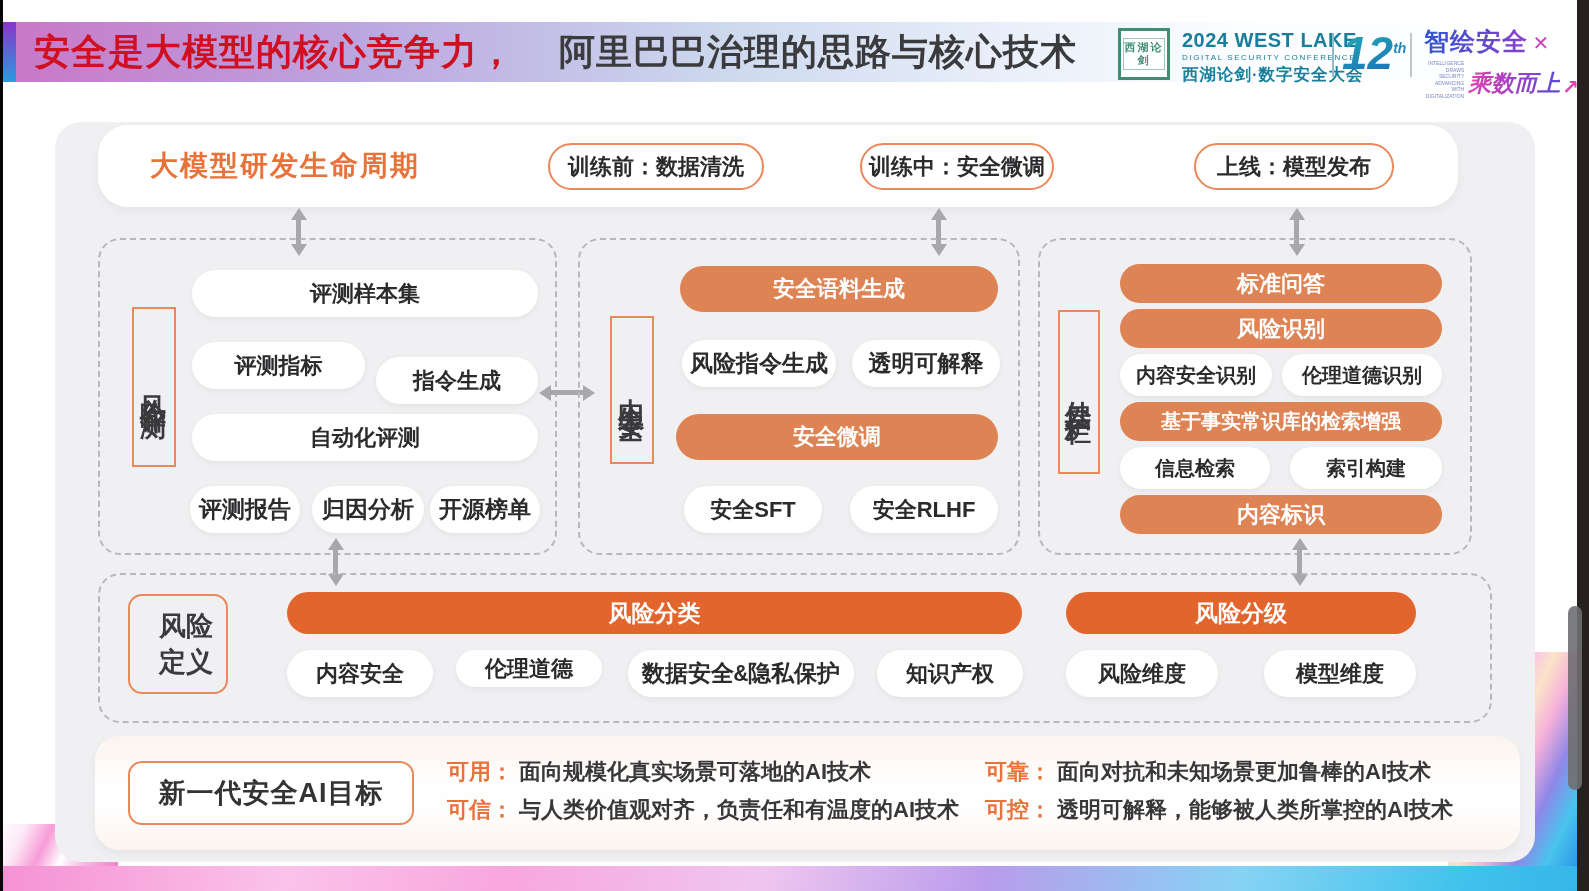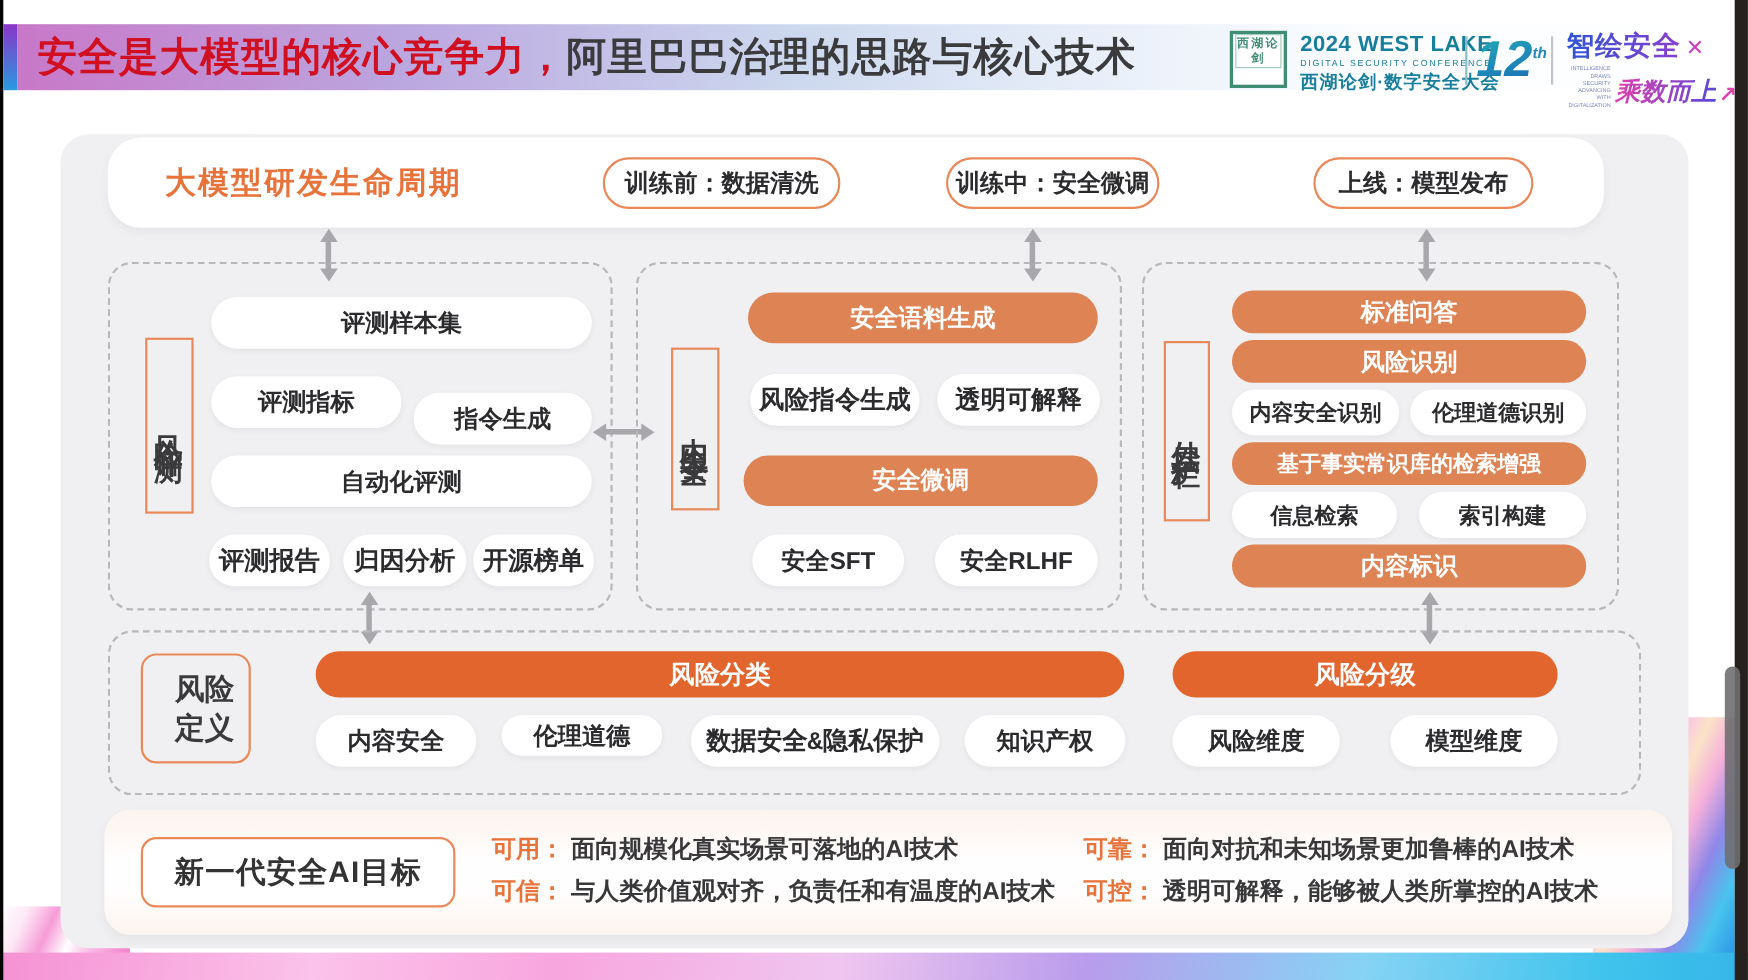--- a/index.html
+++ b/index.html
@@ -17,26 +17,26 @@
     background:linear-gradient(115deg,#ffffff 0%,#fde8f6 18%,#f79cd8 36%,#ffffff 52%,#f8b8e4 68%,#f490d2 86%,#f06cc4 100%);}
   .corner-right{position:absolute;left:1448px;top:652px;width:129px;height:239px;
     background:linear-gradient(115deg,rgba(255,255,255,0) 0%,#d8f4fb 14%,#ffffff 24%,#f9c0e8 34%,#fbe3c8 45%,#f5b0da 56%,#8f87e8 69%,#49c4ee 82%,#2f9be8 94%);}
 
   
   .accent-bar{position:absolute;left:3px;top:22px;width:13px;height:60px;
     background:linear-gradient(180deg,#8a35c8,#2a9ae0);}
   .title-band{position:absolute;left:16px;top:22px;width:1565px;height:60px;
     background:linear-gradient(90deg,#c878c8 0%,#bba6df 22%,#ccd8ee 45%,#e7eef9 62%,#fbfdff 78%,#ffffff 100%);}
   .page-title{position:absolute;left:34px;top:22px;height:60px;display:flex;align-items:center;
-    font-size:36px;font-weight:900;letter-spacing:1px;white-space:nowrap;}
+    font-size:36px;font-weight:900;letter-spacing:1px;white-space:nowrap;gap:44px;}
   .t-red{color:#d01021;}
   .t-dark{color:#3b3b3d;}
 
   .seal{position:absolute;left:1118px;top:28px;width:52px;height:52px;border:3px solid #3f8e73;
-    box-sizing:border-box;display:flex;align-items:flex-start;justify-content:center;background:#fff;}
+    box-sizing:border-box;display:flex;align-items:center;justify-content:center;background:#fff;}
   .seal-inner{width:40px;text-align:center;font-size:11px;font-weight:700;color:#3f8e73;
     line-height:1.15;letter-spacing:2px;border:1px solid #9cc7b6;padding:2px 0;}
   .conf-block{position:absolute;left:1182px;top:29px;color:#177f9b;white-space:nowrap;}
   .conf-name{font-size:20px;font-weight:800;letter-spacing:.5px;}
   .conf-sub{font-size:8px;letter-spacing:1.6px;margin-top:1px;}
   .conf-cn{font-size:16.5px;font-weight:800;letter-spacing:1px;margin-top:2px;}
   .logo-div1{position:absolute;left:1332px;top:33px;width:2px;height:44px;background:#8fbccb;}
   .edition{position:absolute;left:1342px;top:26px;font-style:italic;font-weight:900;font-size:46px;
     background:linear-gradient(160deg,#23b3b6,#1a64b8);-webkit-background-clip:text;background-clip:text;color:transparent;}
   .edition sup{font-size:14px;font-style:italic;}

